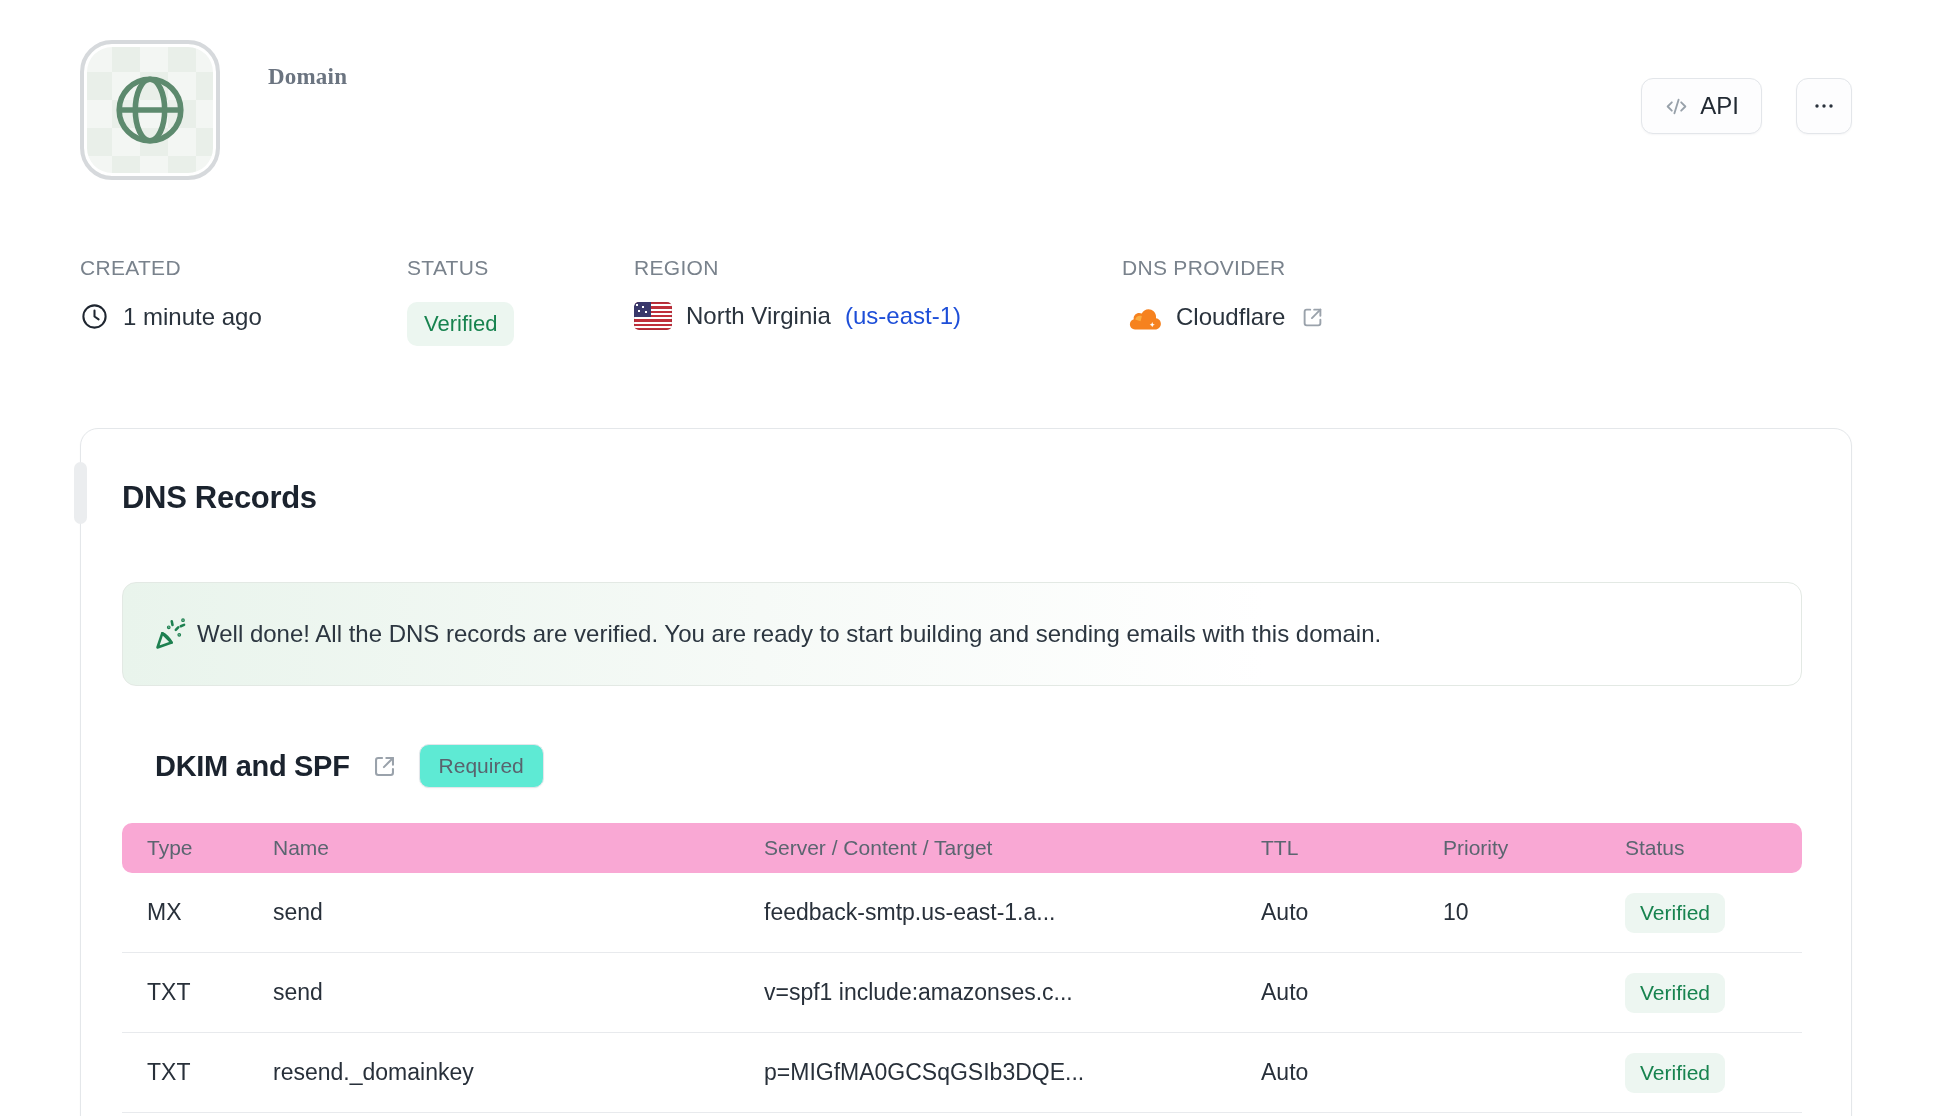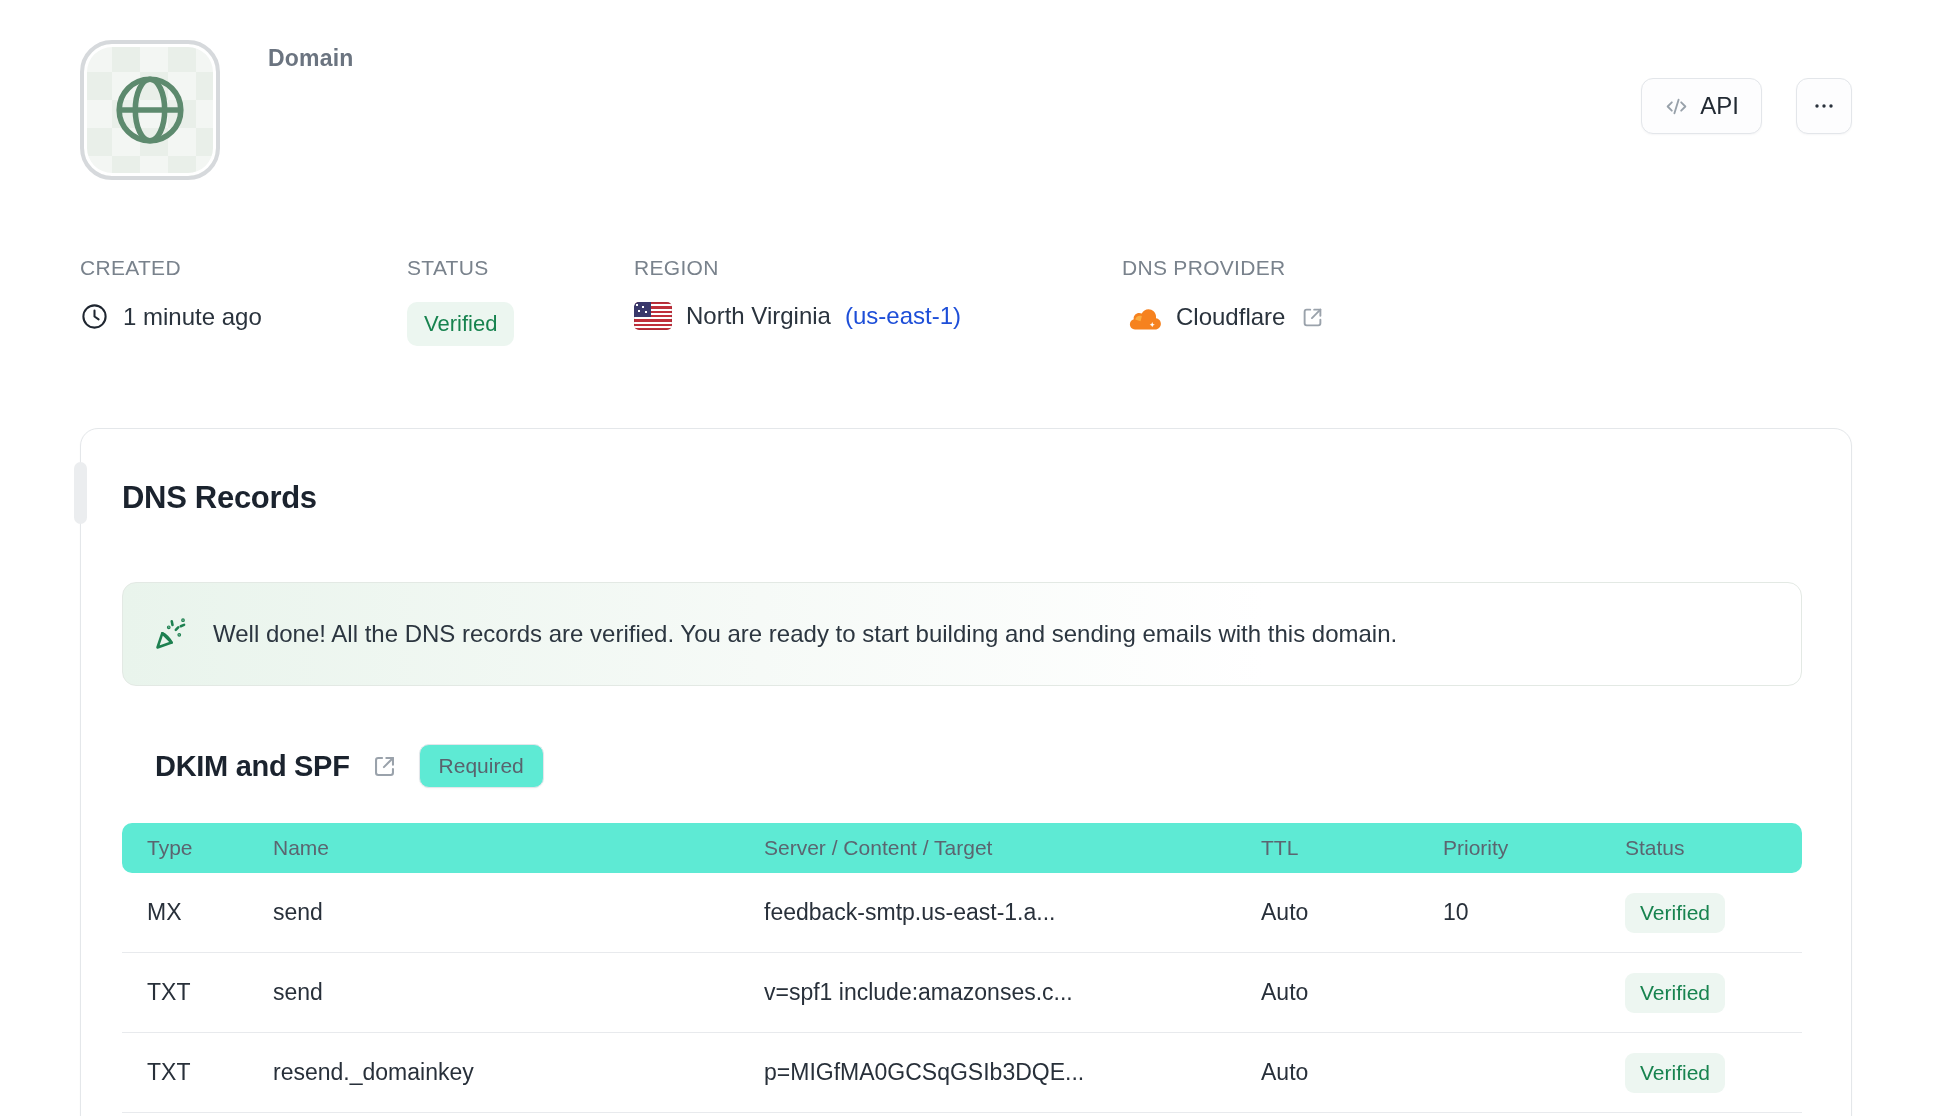--- a/index.html
+++ b/index.html
@@ -12,21 +12,21 @@
     position:absolute; left:80px; top:40px; width:140px; height:140px;
     border:4px solid #d6d9dc; border-radius:32px;
     background-color:#f3f6f3;
     background-image:
       linear-gradient(45deg,#e9efe9 25%,transparent 25%,transparent 75%,#e9efe9 75%),
       linear-gradient(45deg,#e9efe9 25%,transparent 25%,transparent 75%,#e9efe9 75%);
     background-size:56px 56px; background-position:0 0,28px 28px;
     display:flex; align-items:center; justify-content:center;
     box-shadow: inset 0 0 0 3px #fff;
   }
-  .title-block { position:absolute; left:268px; top:45px; }
+  .title-block { position:absolute; left:268px; top:64px;font-family:Liberation Serif, serif; }
   .domain-label { font-size:23px; font-weight:600; color:#6b7480; letter-spacing:.2px; }
   .domain-title { font-size:44px; font-weight:700; color:#1f2730; margin-top:12px; letter-spacing:-.5px; }
 
   .actions { position:absolute; top:78px; right:92px; display:flex; gap:34px; }
   .btn {
     display:flex; align-items:center; gap:11px; height:56px;
     border:1px solid #e3e6ea; border-radius:12px; background:#fdfdfe;
     padding:0 22px; font-size:24px; color:#222a33; cursor:pointer;
     box-shadow:0 1px 2px rgba(16,24,40,.04);
   }
@@ -63,35 +63,35 @@
     border:1px solid #e4e7ea; border-radius:18px; background:#fff;
     box-shadow:0 1px 2px rgba(16,24,40,.04);
   }
   .scroll-pill { position:absolute; left:74px; top:462px; width:13px; height:62px; border-radius:7px; background:#ebedef; z-index:3; }
   .card-title { position:absolute; left:122px; top:480px; font-size:31px; font-weight:700; color:#1b232e; letter-spacing:-.3px; }
 
   .banner {
     position:absolute; left:122px; top:582px; width:1680px; height:104px;
     border:1px solid #e3e9e4; border-radius:14px;
     background:linear-gradient(to right,#e9f4ec 0%,#f6faf7 38%,#ffffff 68%);
-    display:flex; align-items:center; gap:24px; padding:0 30px;
+    display:flex; align-items:center; gap:8px; padding:0 30px;
   }
   .banner-text { font-size:24px; color:#2c3640; }
 
   .section-row { position:absolute; left:122px; top:744px; display:flex; align-items:center; gap:20px;margin-left:33px; }
   .section-title { font-size:29px; font-weight:700; color:#1b232e; letter-spacing:-.3px; }
   .badge-required {
     font-size:21px; color:#59636e; border:1px solid #e3e6ea; background:#5eead4;
     border-radius:10px; padding:9px 19px; box-shadow:0 1px 2px rgba(16,24,40,.03);
   }
 
   
   .table { position:absolute; left:122px; top:823px; width:1680px; }
   .thead {
-    height:50px; background:#5eead4; border-radius:10px;
+    height:50px; background:#f9a8d4; border-radius:10px;
     display:grid; grid-template-columns:126px 491px 497px 182px 182px 1fr;
     align-items:center; padding-left:25px;
     font-size:21px; font-weight:500; color:#5b6570;
   }
   .trow {
     height:80px; border-bottom:1px solid #e8eaed;
     display:grid; grid-template-columns:126px 491px 497px 182px 182px 1fr;
     align-items:center; padding-left:25px;
     font-size:23px; color:#28303a;
   }

